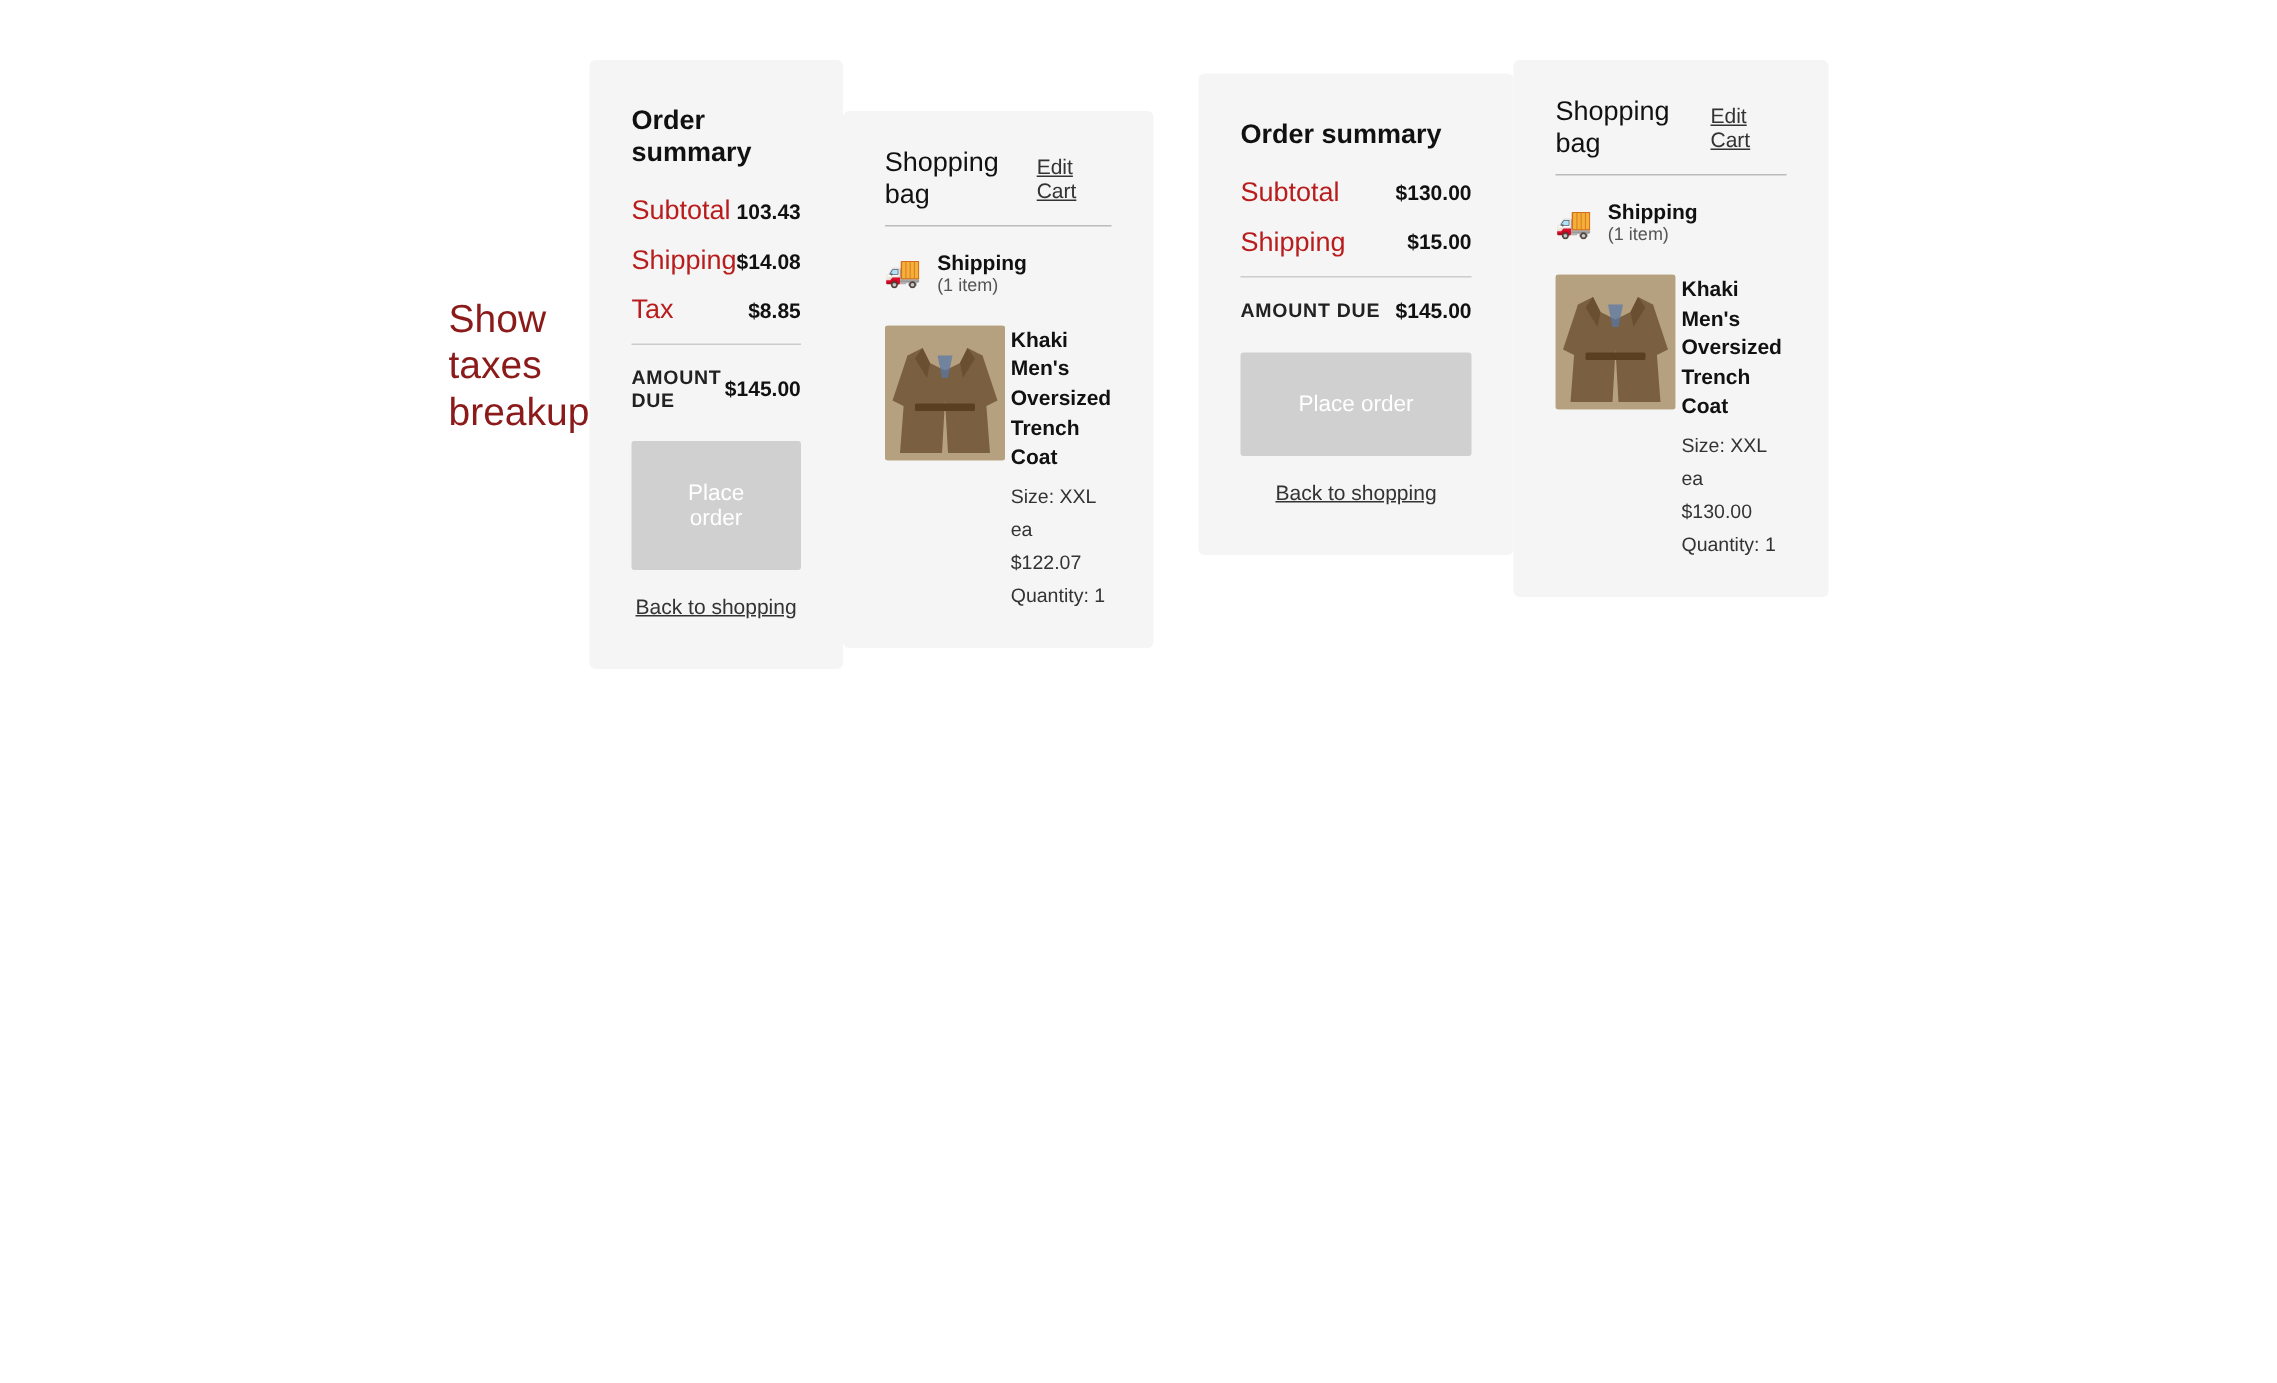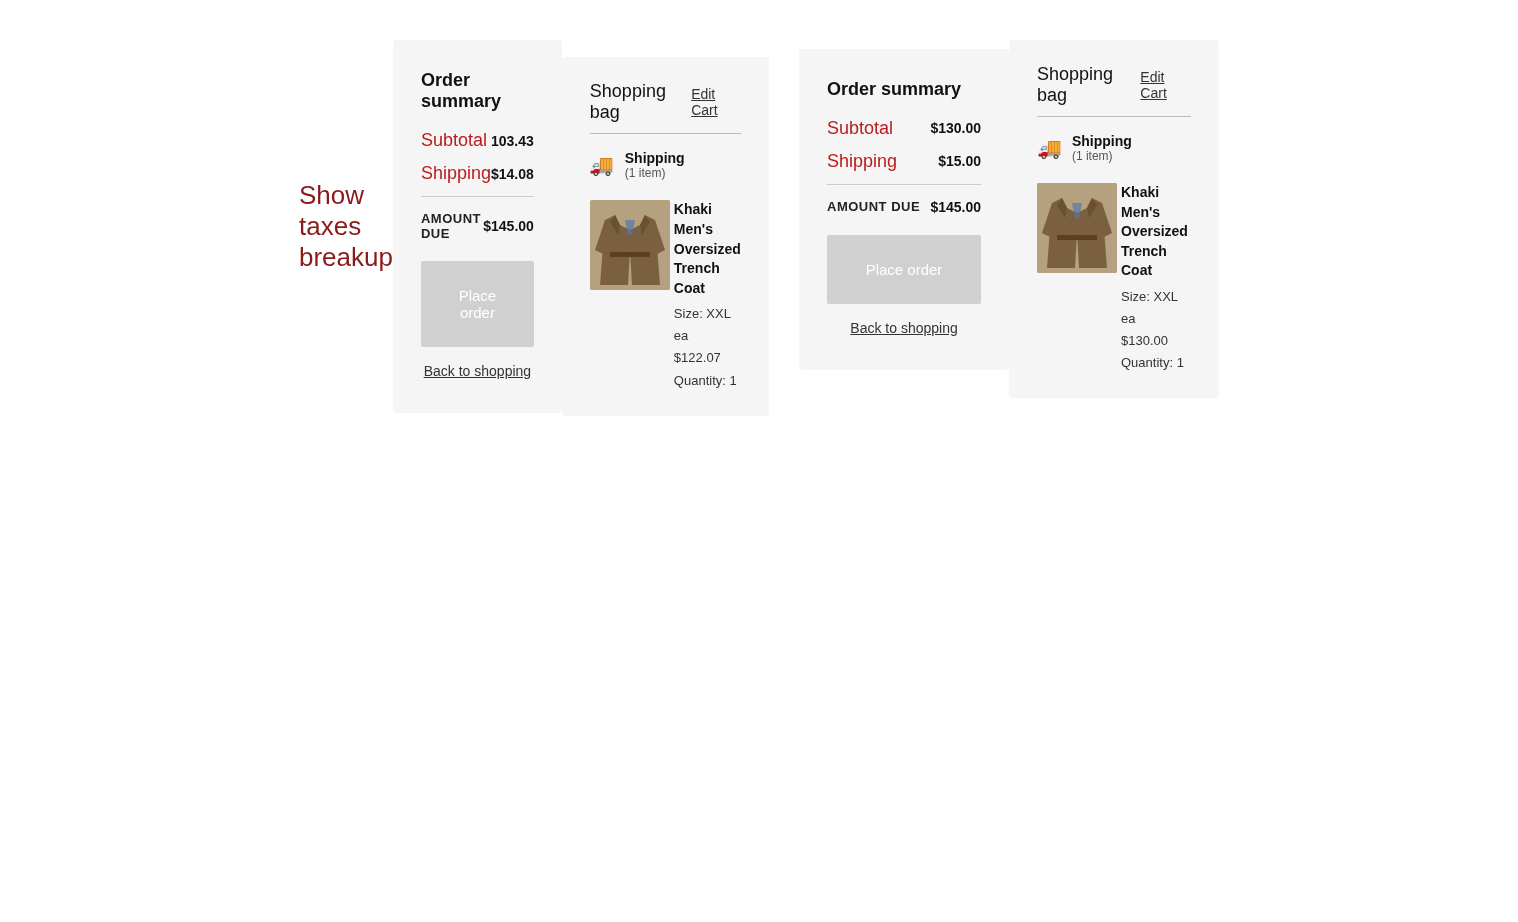--- a/index.html
+++ b/index.html
@@ -217,20 +217,24 @@
     <div class="summary-row">
       <span class="label">Subtotal</span>
       <span class="value">103.43</span>
     </div>
 
     <div class="summary-row">
       <span class="label">Shipping</span>
       <span class="value">$14.08</span>
     </div>
 
+    <div class="summary-row">
+      <span class="label">Tax</span>
+      <span class="value">$8.85</span>
+    </div>
 
     <hr class="divider">
 
     <div class="summary-row amount-due">
       <span class="label">AMOUNT DUE</span>
       <span class="value">$145.00</span>
     </div>
 
     <button class="place-order-btn">Place order</button>
 

